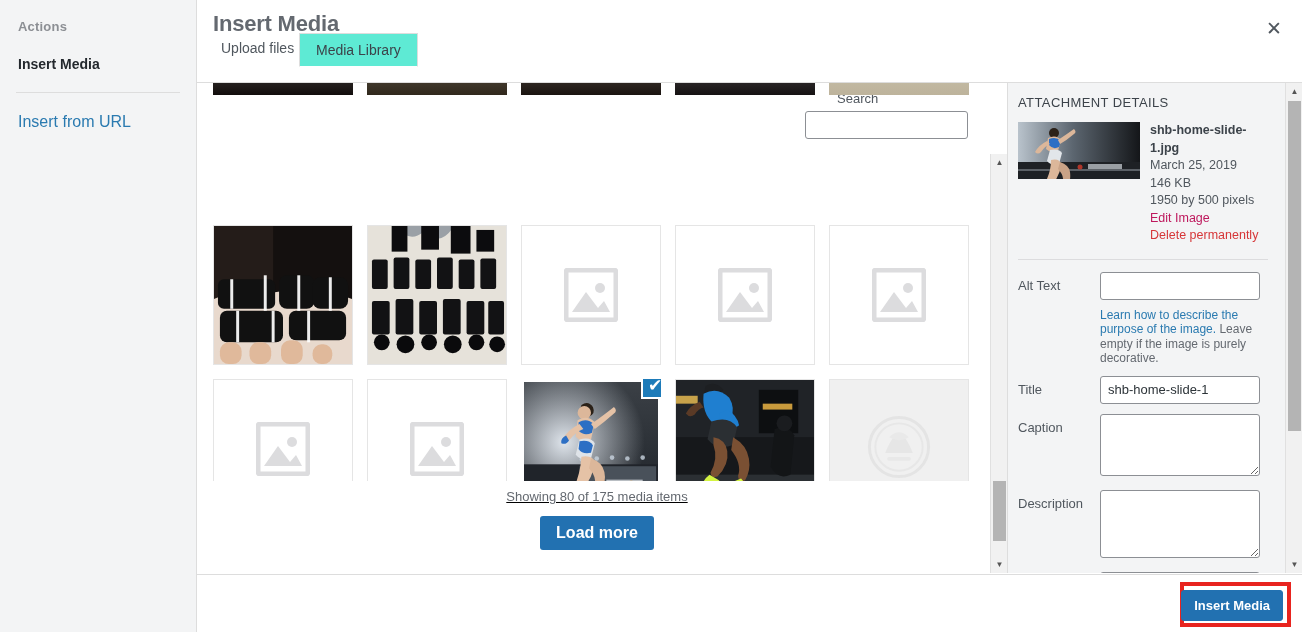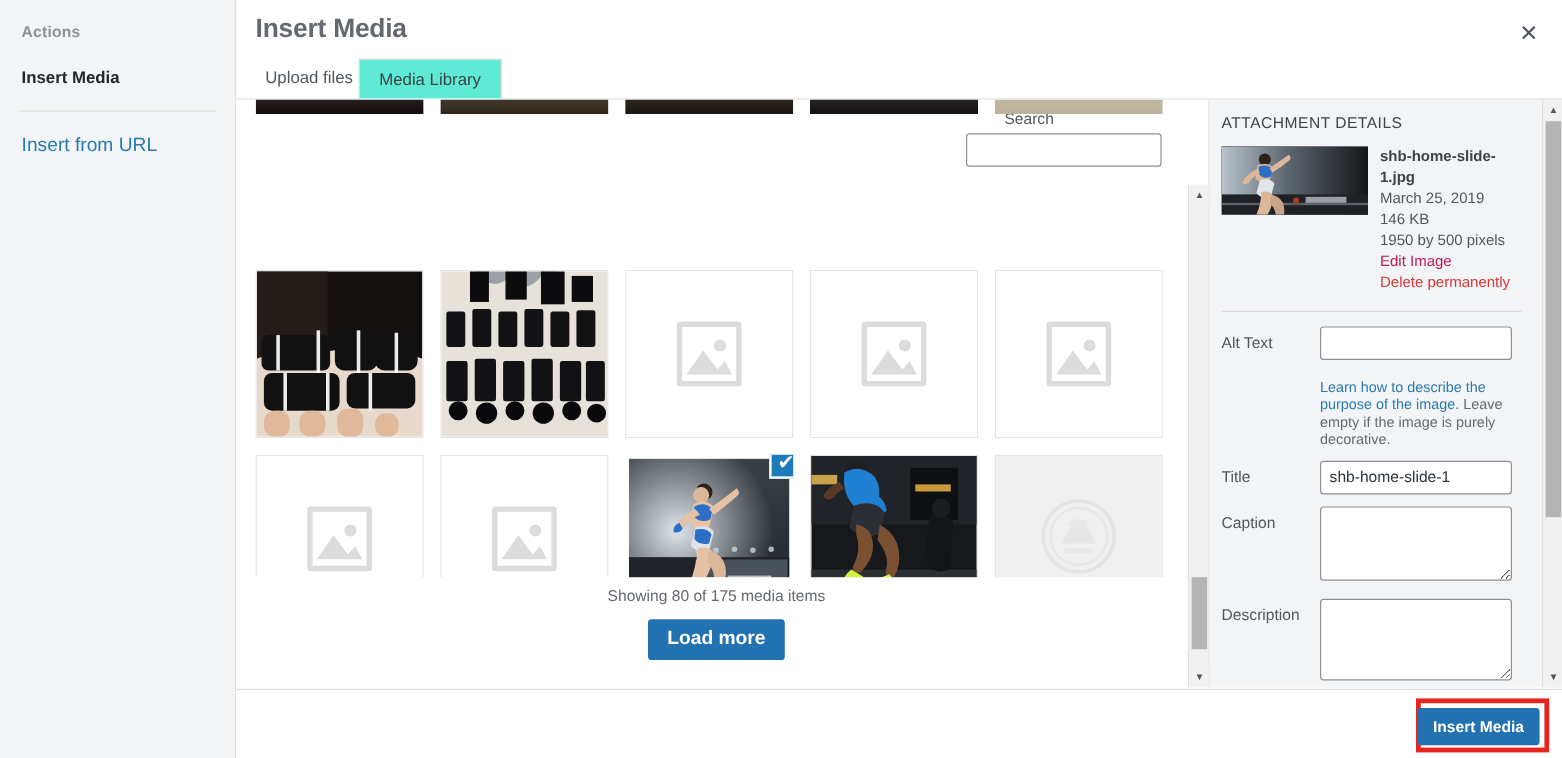--- a/index.html
+++ b/index.html
@@ -50,21 +50,21 @@
     align-items: center; justify-content: center;
     color: #50575e; font-size: 19px; cursor: pointer; line-height: 1;
   }
 
   
   .tabs {
     position: absolute; left: 0; right: 0; top: 48px; height: 35px;
     border-bottom: 1px solid #ddd;
   }
   .tab {
-    position: absolute; bottom: 0; height: 34px; line-height: 33px;
+    position: absolute; bottom: 16px; height: 34px; line-height: 33px;
     padding: 0 16px; font-size: 14px; color: #50575e; cursor: pointer;
   }
   .tab-upload { left: 8px; }
   .tab-library {
     left: 102px; background: #5eead4;
     border: 1px solid #ddd; border-bottom: 1px solid #fff;
     margin-bottom: -1px; color: #3c434a;
   }
 
   
@@ -127,21 +127,21 @@
   }
   .check-badge {
     position: absolute; right: -8px; top: -8px; width: 28px; height: 28px;
     background: #1d7bb9; border: 2px solid #fff;
     display: flex; align-items: center; justify-content: center;
     color: #fff; font-size: 17px; line-height: 1; z-index: 4;
   }
 
   .grid-footer {
     position: absolute; left: 0; right: 10px; bottom: 0; height: 92px;
-    background: #fff; text-align: center; padding-top: 8px;
+    background: #fff; text-align: center; padding-top: 8px; text-decoration: underline;
   }
   .showing-text { font-size: 13px; color: #646970; margin-bottom: 12px; }
   .load-more {
     display: inline-block; background: #2271b1; color: #fff;
     border: none; border-radius: 3px; padding: 8px 16px;
     font-size: 16px; font-weight: bold; cursor: pointer;
     font-family: "Liberation Sans", sans-serif;
   }
 
   
@@ -196,21 +196,21 @@
   }
   .txt-area {
     width: 160px; border: 1px solid #8c8f94; border-radius: 3px;
     background: #fff; padding: 5px 7px; font-size: 13px; resize: both;
     font-family: "Liberation Sans", sans-serif;
   }
   .ta-caption { height: 62px; }
   .ta-desc { height: 68px; }
   .alt-help {
     width: 162px; font-size: 12px; color: #2a7ab0; line-height: 14.5px;
-    margin-top: 16px;
+    margin-top: 8px;
   }
   .alt-help .dim { color: #646970; }
   .sb-details { right: 0; top: 0; }
 
   
   .toolbar {
     position: absolute; left: 0; right: 0; bottom: 0; height: 58px;
     border-top: 1px solid #ddd; background: #fff;
   }
   .insert-annot {

